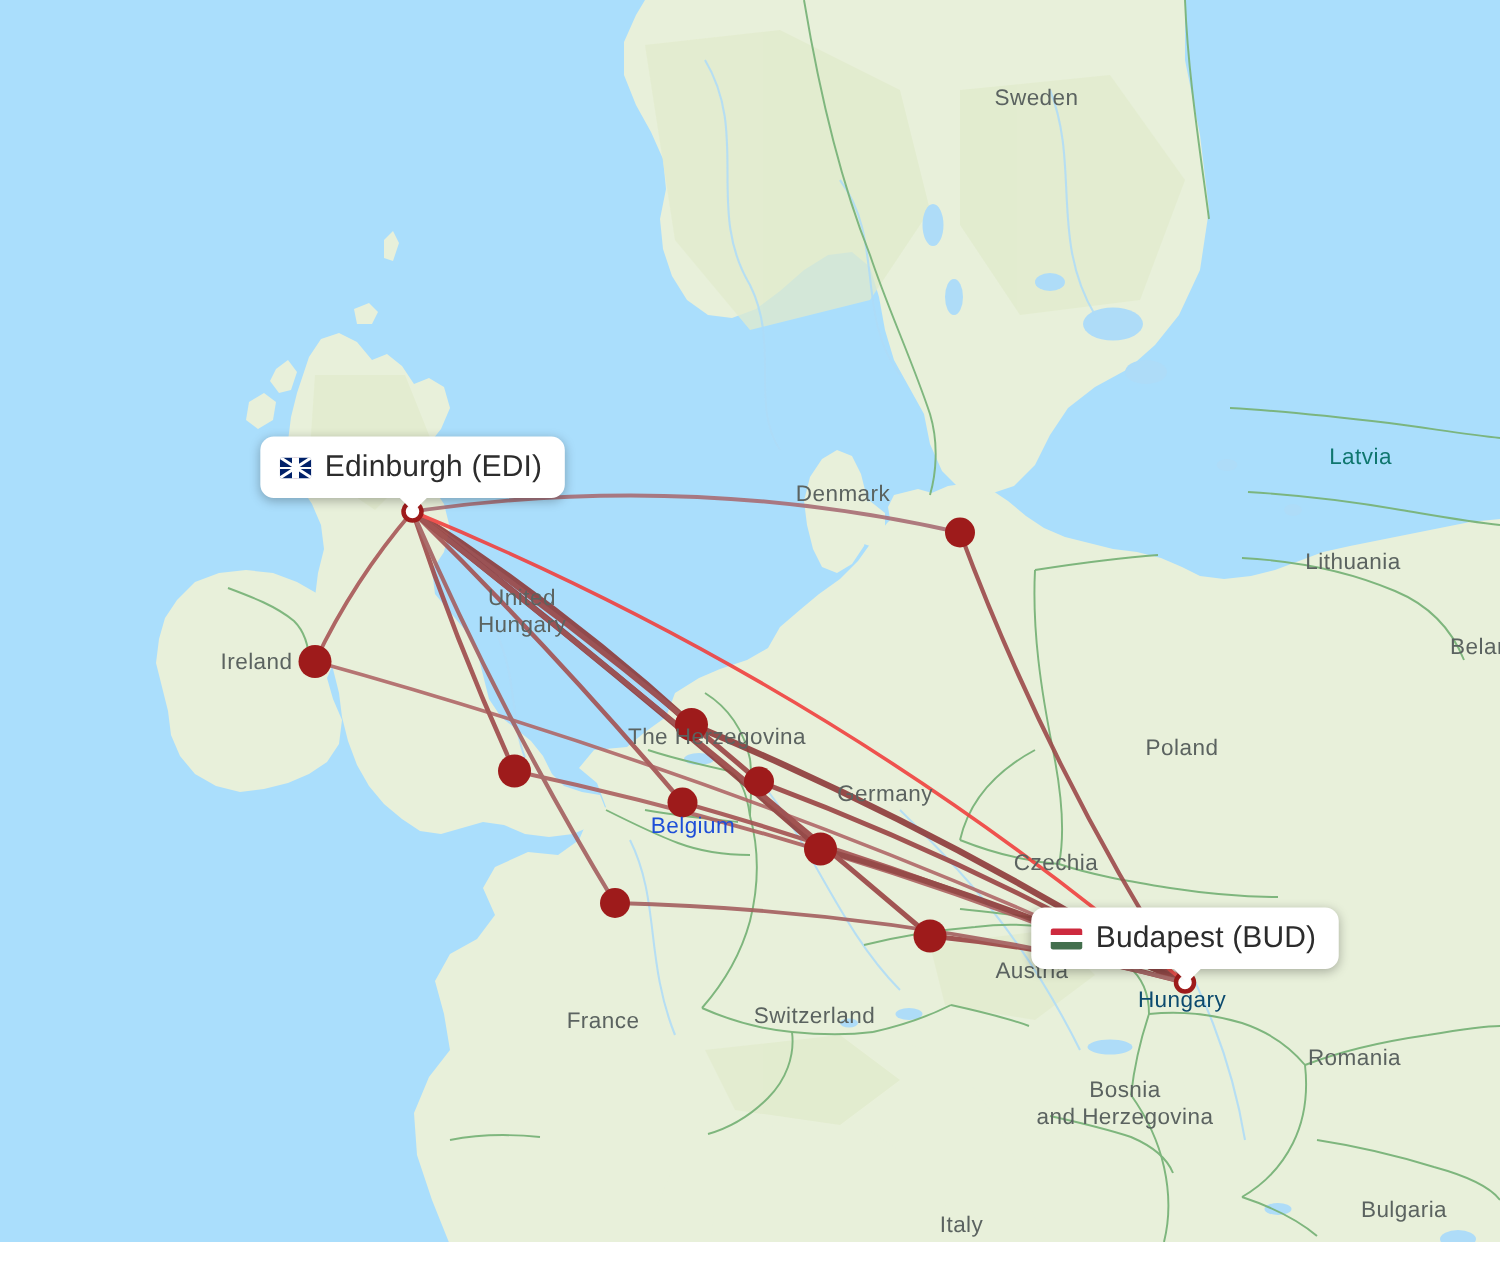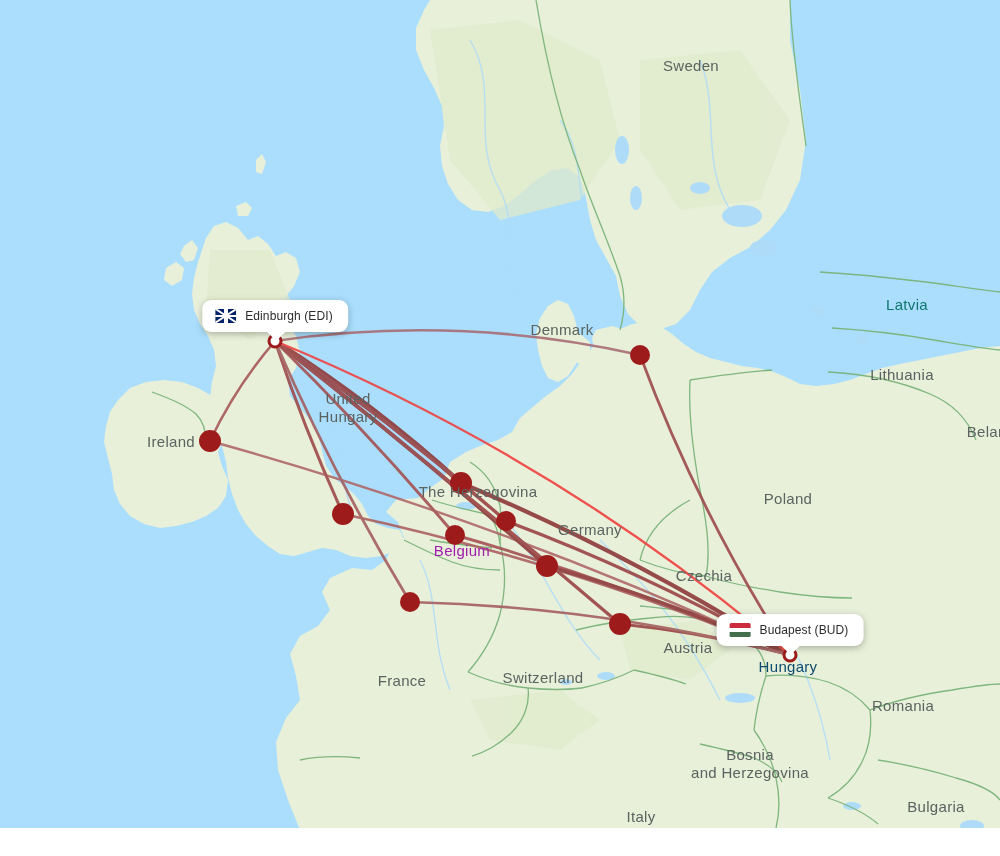--- a/index.html
+++ b/index.html
@@ -48,21 +48,21 @@
   .tooltip .tip-tail{
     position:absolute;
     left:50%;bottom:-9px;
     margin-left:-9px;
     width:0;height:0;
     border-left:10px solid transparent;
     border-right:10px solid transparent;
     border-top:10px solid #ffffff;
   }
   .tooltip .label-text{
-    font-size:12px;
+    font-size:20px;
     color:#2c2c2c;
     letter-spacing:.1px;
   }
   .flag{
     width:21px;height:14px;
     border-radius:1.5px;
     flex:0 0 auto;
     overflow:hidden;
     display:block;
   }
@@ -329,21 +329,21 @@
       <div class="country-label" style="left: 171px; top: 442px; color: rgb(91, 99, 96);">
         <div>Ireland</div>
       </div>
       <div class="country-label two-line" style="left: 308px; top: 408px; color: rgb(91, 99, 96); margin-left: 40px;">
         <div>United</div>
         <div>Hungary</div>
       </div>
       <div class="country-label" style="left: 478px; top: 492px; color: rgb(91, 99, 96);">
         <div>The Herzegovina</div>
       </div>
-      <div class="country-label" style="left: 462px; top: 551px; color: #a21caf;">
+      <div class="country-label" style="left: 462px; top: 551px; color: #1d4ed8;">
         <div>Belgium</div>
       </div>
       <div class="country-label" style="left: 590px; top: 530px; color: rgb(91, 99, 96);">
         <div>Germany</div>
       </div>
       <div class="country-label" style="left: 788px; top: 499px; color: rgb(91, 99, 96);">
         <div>Poland</div>
       </div>
       <div class="country-label" style="left: 704px; top: 576px; color: rgb(91, 99, 96);">
         <div>Czechia</div>
@@ -356,21 +356,21 @@
       </div>
       <div class="country-label" style="left: 402px; top: 681px; color: rgb(91, 99, 96);">
         <div>France</div>
       </div>
       <div class="country-label" style="left: 543px; top: 678px; color: rgb(91, 99, 96);">
         <div>Switzerland</div>
       </div>
       <div class="country-label" style="left: 903px; top: 706px; color: rgb(91, 99, 96);">
         <div>Romania</div>
       </div>
-      <div class="country-label two-line" style="left: 750px; top: 764px; color: rgb(91, 99, 96);">
+      <div class="country-label two-line" style="left: 750px; top: 736px; color: rgb(91, 99, 96);">
         <div>Bosnia</div>
         <div>and Herzegovina</div>
       </div>
       <div class="country-label" style="left: 641px; top: 817px; color: rgb(91, 99, 96);">
         <div>Italy</div>
       </div>
       <div class="country-label" style="left: 936px; top: 807px; color: rgb(91, 99, 96);">
         <div>Bulgaria</div>
       </div>
     </div>

